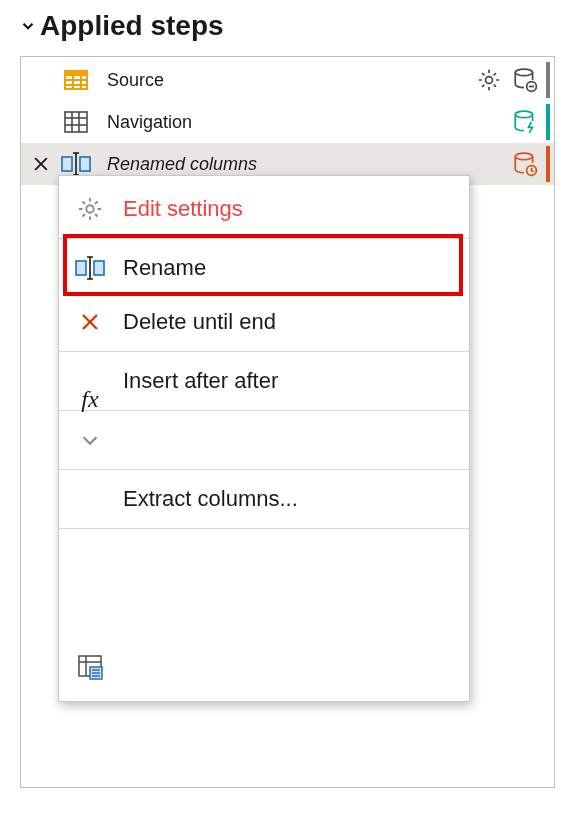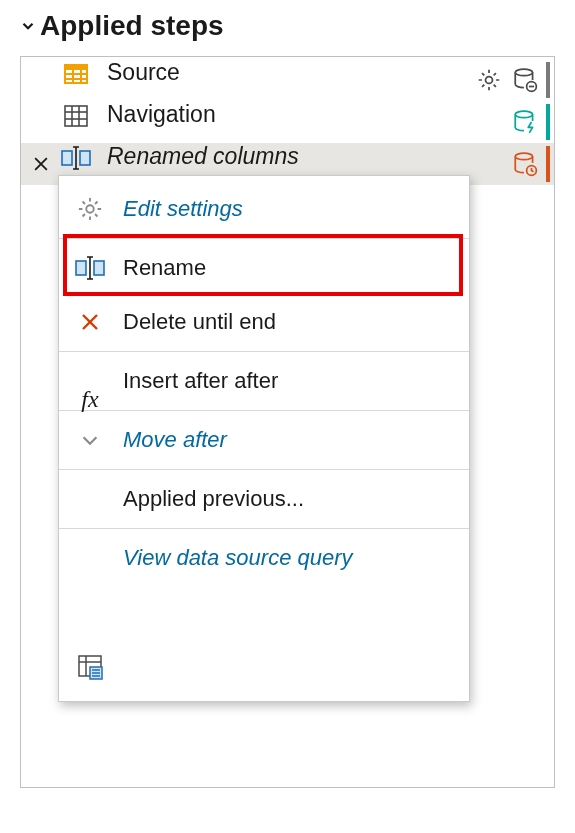--- a/index.html
+++ b/index.html
@@ -27,24 +27,25 @@
     }
     .panel {
       margin: 4px 20px 0 20px;
       border: 1.5px solid #bfbfbf;
       padding: 2px 0 2px 0;
       height: 732px;
       position: relative;
     }
     .step-row {
       display: flex;
+      align-items: center;
       height: 42px;
       padding: 0 2px 0 40px;
       position: relative;
-      font-size: 23px;
+      font-size: 18px;
     }
     .step-row.selected { background: #e8e6e3; font-style: italic; }
     .step-icon {
       width: 30px; height: 30px;
       margin-right: 16px;
       display:flex;align-items:center;justify-content:center;
       flex: 0 0 30px;
     }
     .step-label { flex: 1; white-space: nowrap; overflow: hidden; }
     .step-actions {
@@ -80,21 +81,21 @@
       height:54px;
       padding: 0 14px 0 14px;
       font-size:22px;
       gap: 16px;
     }
     .ctx-item .icon-slot {
       width:34px;height:34px;
       display:flex;align-items:center;justify-content:center;
       flex:0 0 34px;
     }
-    .ctx-item.disabled { color:#0369a1;font-style:italic; }
+    .ctx-item.disabled { color:#ef4444; }
     .ctx-sep { height:1px; background:#d8d8d8; margin:2px 0; }
     .highlight {
       position:absolute;
       left: 63px; top: 234px;
       width: 400px; height: 62px;
       border: 4px solid #e60000;
       pointer-events:none;
     }
   </style>
 </head>
@@ -249,35 +250,33 @@
 
   <div class="ctx-sep"></div>
 
 
   <div class="ctx-item disabled">
     <span class="icon-slot">
       <svg width="22" height="22" viewBox="0 0 24 24" fill="none" stroke="#8a8a8a" stroke-width="2.4">
           <polyline points="5 9 12 16 19 9"></polyline>
         </svg>
     </span>
-    <span>Move after</span>
   </div>
 
   <div class="ctx-sep"></div>
 
   <div class="ctx-item">
     <span class="icon-slot"></span>
-    <span>Applied previous...</span>
+    <span>Extract columns...</span>
   </div>
 
   <div class="ctx-sep"></div>
 
   <div class="ctx-item disabled">
     <span class="icon-slot"></span>
-    <span>View data source query</span>
   </div>
 
   <div class="ctx-item">
     <span class="icon-slot"></span>
   </div>
 
   <div class="ctx-item">
     <span class="icon-slot">
       <svg width="28" height="28" viewBox="0 0 28 28" fill="none" stroke="#4b4b4b" stroke-width="1.5">
         <rect x="3" y="4" width="22" height="20"></rect>

